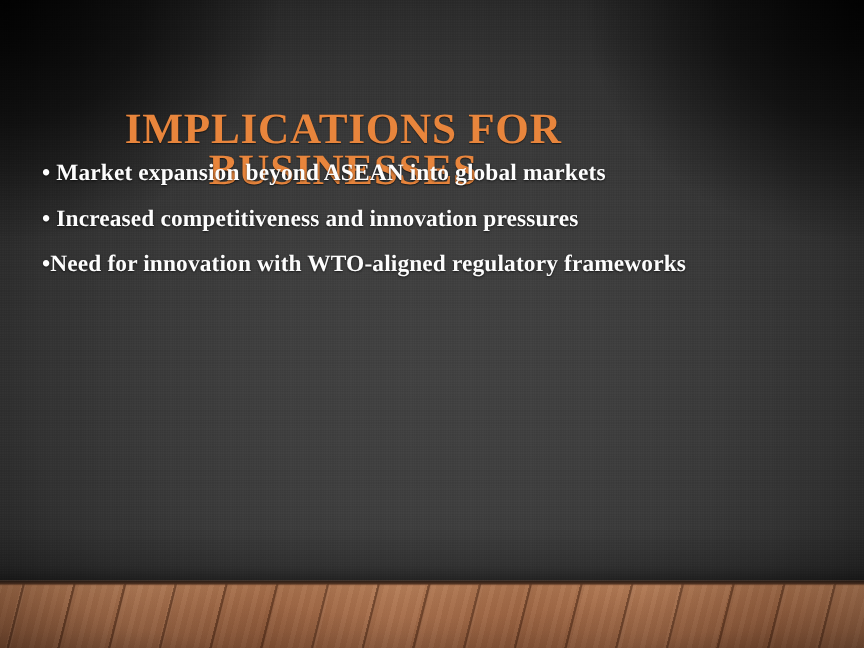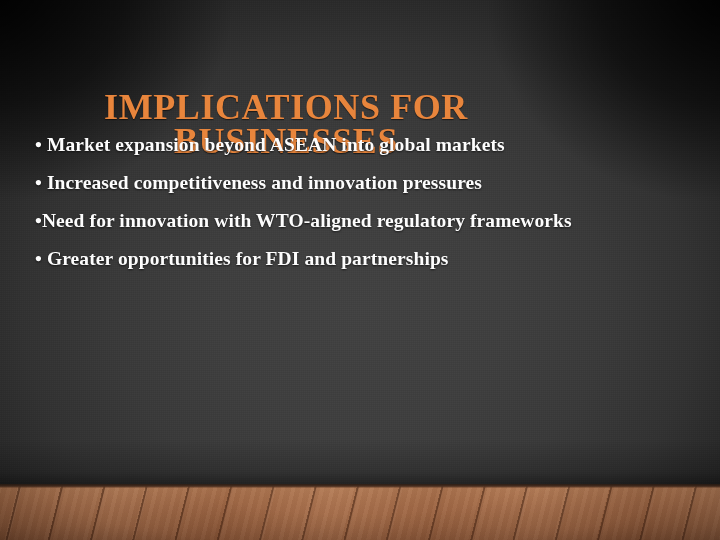--- a/index.html
+++ b/index.html
@@ -179,16 +179,15 @@
     <div class="floor-vignette"></div>
   </div>
 
   <h1 class="title">Implications for
 Businesses</h1>
 
   <div class="body">
     <p class="bullet">• Market expansion beyond ASEAN into global markets</p>
     <p class="bullet">• Increased competitiveness and innovation pressures</p>
     <p class="bullet">•Need for innovation with WTO-aligned regulatory frameworks</p>
-    <p class="bullet">• Greater opportunities for FDI and partnerships</p>
   </div>
 
 </div>
 
 </body></html>

